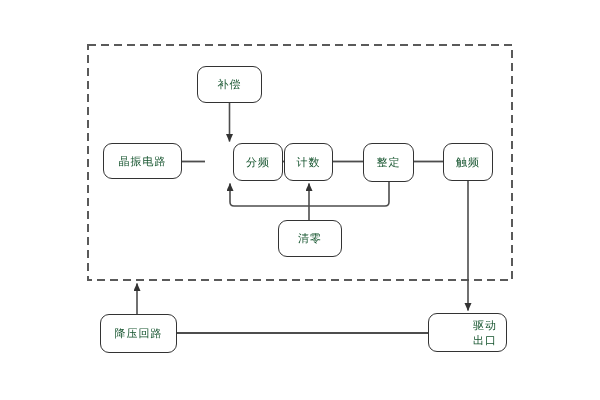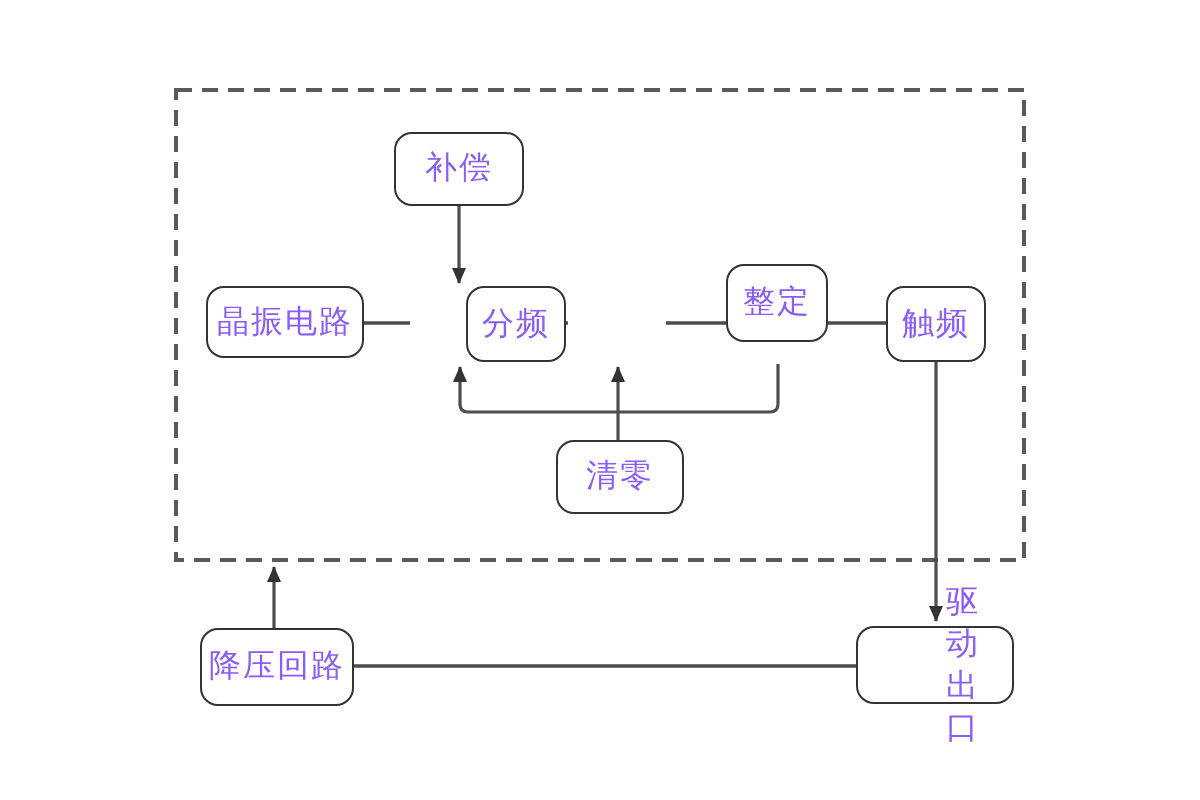--- a/index.html
+++ b/index.html
@@ -11,29 +11,29 @@
     overflow:hidden;
   }
   #wires{position:absolute;left:0;top:0;width:600px;height:400px;}
   .block{
     position:absolute;
     box-sizing:border-box;
     border:1.6px solid #333333;
     border-radius:9px;
     background:#ffffff;
     display:flex;align-items:center;justify-content:center;
-    font-size:16px;color:#8b5cf6;
+    font-size:11px;color:#14532d;
     letter-spacing:1px;
     z-index:2;
   }
   .b-compensation{left:197px;top:66px;width:65px;height:37px;}
   .b-crystal      {left:103px;top:143px;width:79px;height:36px;text-align:right;}
   .b-divider      {left:205px;top:143px;width:50px;height:38px;margin-left:28px;}
   .b-counter      {left:284px;top:143px;width:49px;height:38px;}
-  .b-setting      {left:363px;top:132px;width:51px;height:39px;}
+  .b-setting      {left:363px;top:143px;width:51px;height:39px;}
   .b-trigger      {left:443px;top:143px;width:50px;height:38px;}
   .b-reset        {left:278px;top:220px;width:64px;height:37px;}
   .b-stepdown     {left:100px;top:314px;width:77px;height:39px;}
   .b-output       {left:428px;top:313px;width:79px;height:39px;padding-left:44px;}
 </style>
 </head>
 <body>
 
 <div id="canvas">
 
@@ -72,20 +72,23 @@
   </div>
 
   <div class="block b-crystal">
     <span>晶振电路</span>
   </div>
 
   <div class="block b-divider">
     <span>分频</span>
   </div>
 
+  <div class="block b-counter">
+    <span>计数</span>
+  </div>
 
   <div class="block b-setting">
     <span>整定</span>
   </div>
 
   <div class="block b-trigger">
     <span>触频</span>
   </div>
 
   <div class="block b-stepdown">

